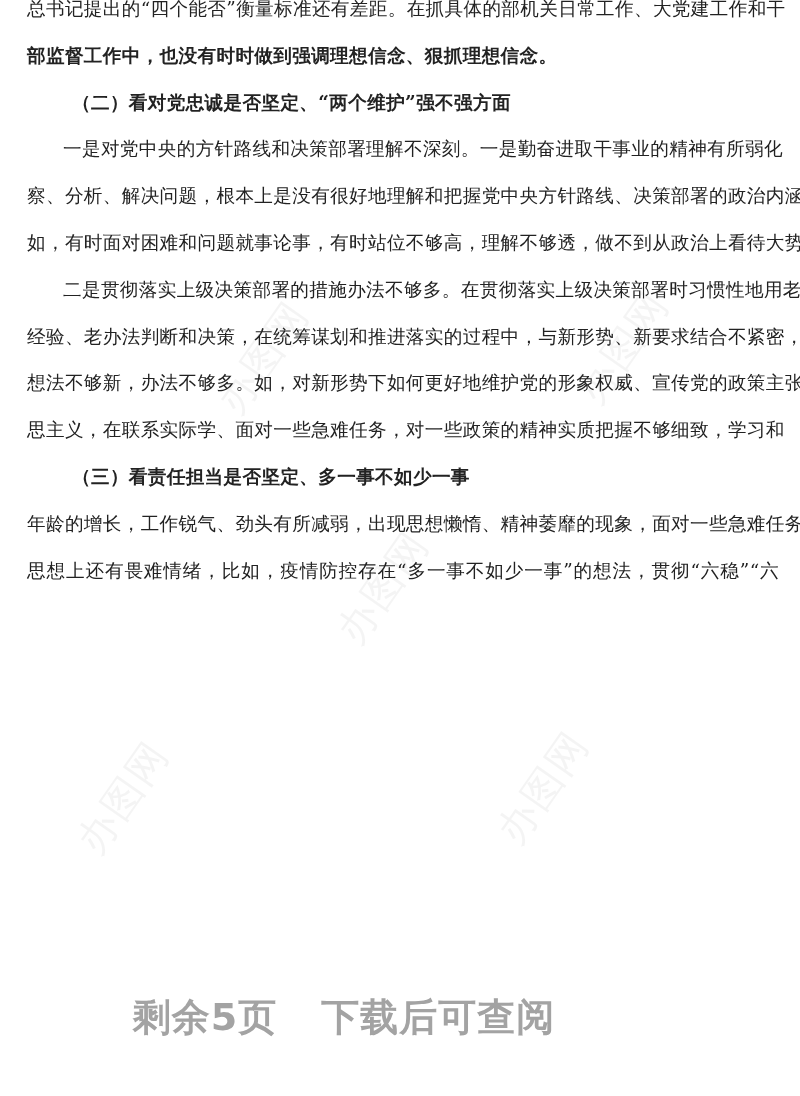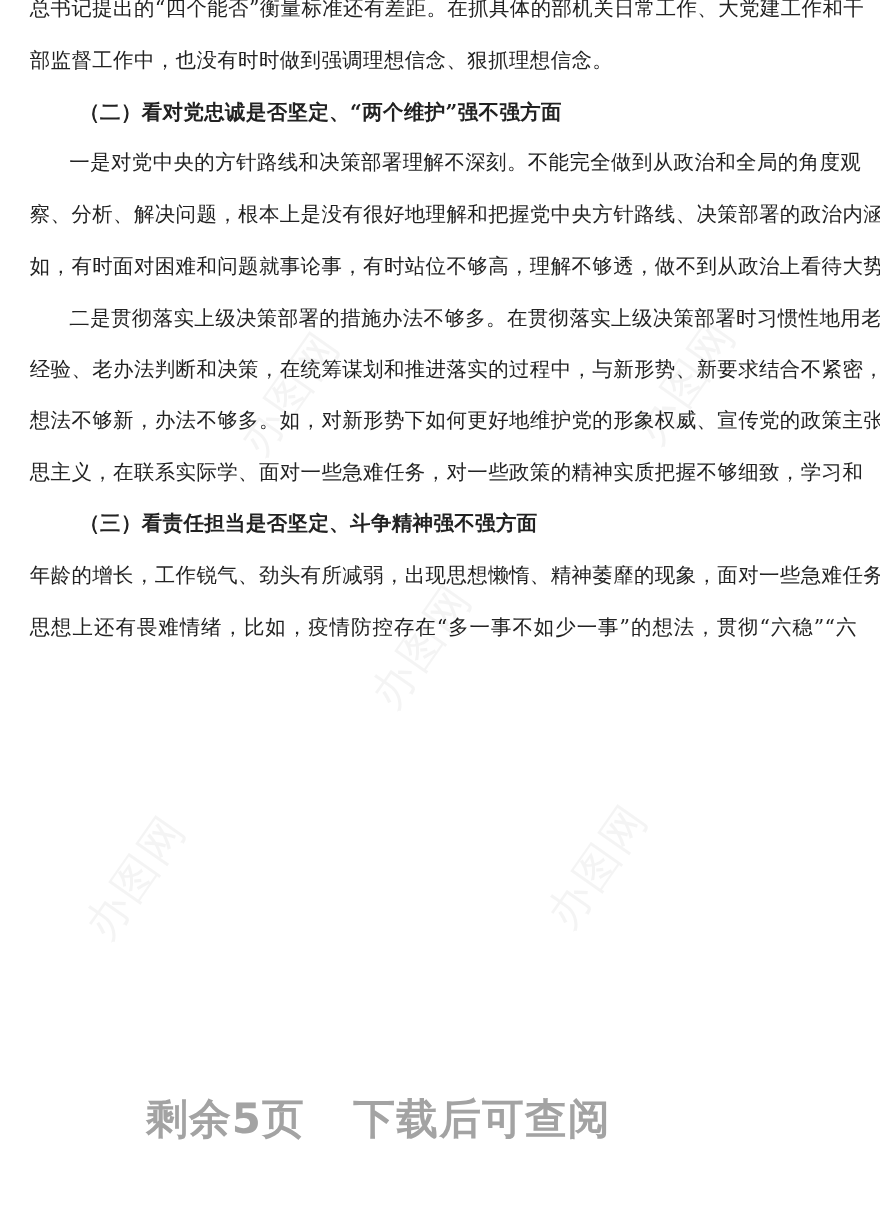--- a/index.html
+++ b/index.html
@@ -33,20 +33,21 @@
       height: 46.8px;
       line-height: 46.8px;
       font-size: 18.6px;
       white-space: nowrap;
       letter-spacing: 0.35px;
       text-align: justify;
       text-align-last: justify;
     }
     .line.last {
       text-align-last: left;
+      font-weight: bold;
     }
     .line.indent {
       padding-left: 36px;
     }
     .line.heading {
       padding-left: 45px;
       font-weight: bold;
       text-align-last: left;
     }
     .watermark {
@@ -81,28 +82,28 @@
   <div class="watermark" style="left:200px; top:330px;">办图网</div>
   <div class="watermark" style="left:560px; top:320px;">办图网</div>
   <div class="watermark" style="left:320px; top:560px;">办图网</div>
   <div class="watermark" style="left:60px; top:770px;">办图网</div>
   <div class="watermark" style="left:480px; top:760px;">办图网</div>
 
   <div class="text-block">
     <span class="line">总书记提出的“四个能否”衡量标准还有差距。在抓具体的部机关日常工作、大党建工作和干</span>
     <span class="line last">部监督工作中，也没有时时做到强调理想信念、狠抓理想信念。</span>
     <span class="line heading">（二）看对党忠诚是否坚定、“两个维护”强不强方面</span>
-    <span class="line indent">一是对党中央的方针路线和决策部署理解不深刻。不能完全做到从政治和全局的角度观</span>
+    <span class="line indent">一是对党中央的方针路线和决策部署理解不深刻。一是勤奋进取干事业的精神有所弱化</span>
     <span class="line">察、分析、解决问题，根本上是没有很好地理解和把握党中央方针路线、决策部署的政治内涵。</span>
     <span class="line">如，有时面对困难和问题就事论事，有时站位不够高，理解不够透，做不到从政治上看待大势、</span>
     <span class="line indent">二是贯彻落实上级决策部署的措施办法不够多。在贯彻落实上级决策部署时习惯性地用老</span>
     <span class="line">经验、老办法判断和决策，在统筹谋划和推进落实的过程中，与新形势、新要求结合不紧密，</span>
     <span class="line">想法不够新，办法不够多。如，对新形势下如何更好地维护党的形象权威、宣传党的政策主张、</span>
     <span class="line">思主义，在联系实际学、面对一些急难任务，对一些政策的精神实质把握不够细致，学习和</span>
-    <span class="line heading">（三）看责任担当是否坚定、斗争精神强不强方面</span>
+    <span class="line heading">（三）看责任担当是否坚定、多一事不如少一事</span>
     <span class="line">年龄的增长，工作锐气、劲头有所减弱，出现思想懒惰、精神萎靡的现象，面对一些急难任务，</span>
     <span class="line">思想上还有畏难情绪，比如，疫情防控存在“多一事不如少一事”的想法，贯彻“六稳”“六</span>
   </div>
 
   <div class="banner">
     <span>剩余5页</span><span class="gap"></span><span>下载后可查阅</span>
   </div>
 
 </div>
 

